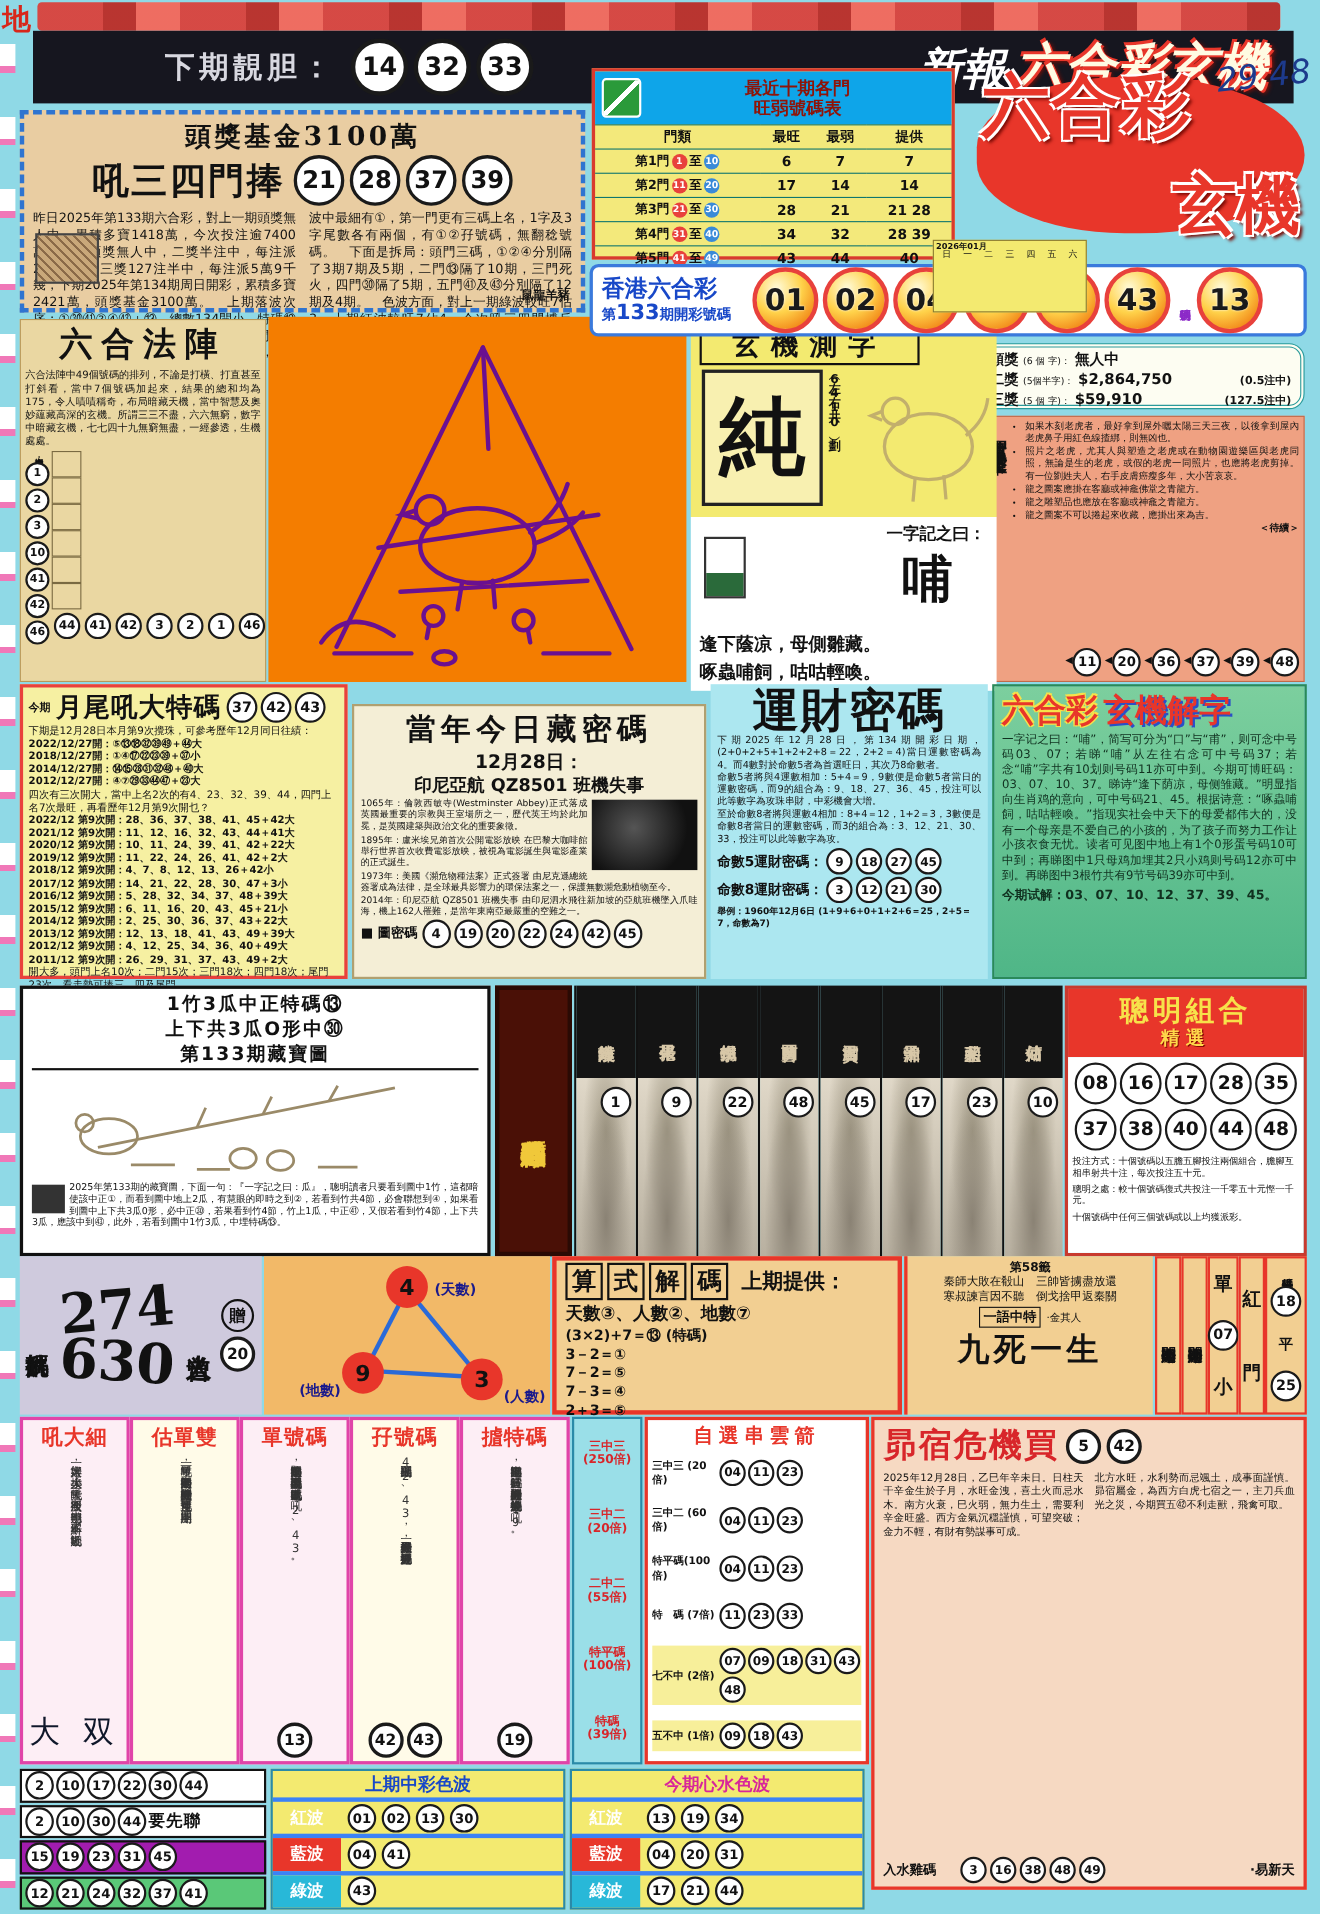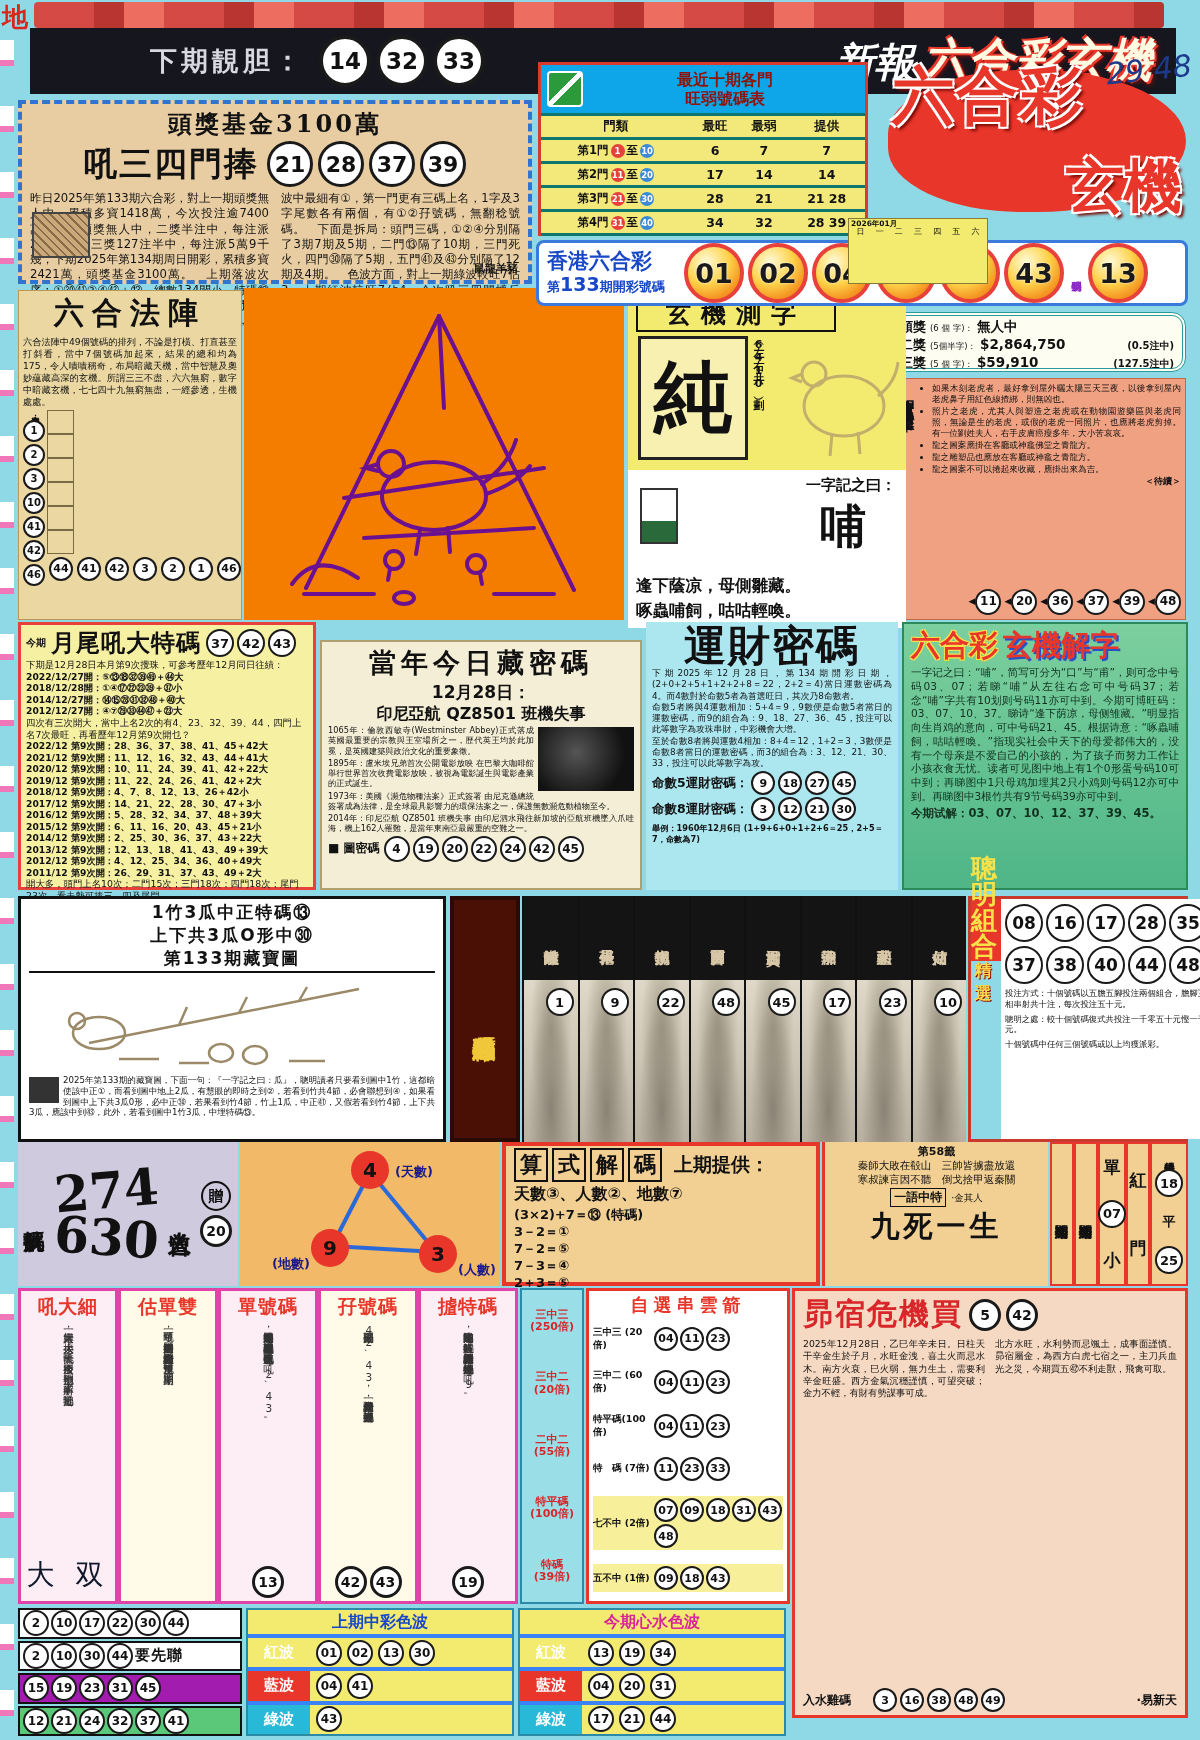--- a/index.html
+++ b/index.html
@@ -42,21 +42,21 @@
   .jk-sig{position:absolute;right:10px;bottom:4px;font-size:11px;font-weight:700;}
   .stampbox{position:absolute;left:10px;top:108px;width:54px;height:42px;border:2px solid #444;
       background:repeating-linear-gradient(45deg,#c9a87a 0 4px,#8a6a48 4px 6px);}
   
   .hotcold{left:538px;top:62px;width:330px;height:174px;background:#f3e97b;border:3px solid #d93a2e;box-sizing:border-box;}
   .hc-head{height:48px;background:#0ea5e9;display:flex;align-items:center;gap:8px;padding:0 6px;}
   .hc-logo{width:32px;height:32px;background:#2a9a3a;border:2px solid #fff;border-radius:4px;flex:none;
       background-image:linear-gradient(135deg,transparent 45%,#fff 45% 55%,transparent 55%);}
   .hc-title{flex:1;text-align:center;color:#8f1408;font-weight:700;font-size:16px;line-height:1.2;}
   .hc-table{width:100%;border-collapse:collapse;font-size:12.5px;font-weight:700;}
-  .hc-table td,.hc-table th{border-top:3px solid #0f766e;text-align:center;padding:1px 0;height:19px;}
+  .hc-table td,.hc-table th{border-top:1px solid #0f766e;text-align:center;padding:1px 0;height:19px;}
   .gatecell{display:flex;align-items:center;gap:2px;justify-content:center;font-size:11.5px;}
   .rb{width:14px;height:14px;border-radius:50%;color:#fff;font-size:8.5px;display:inline-flex;
       align-items:center;justify-content:center;font-weight:700;flex:none;}
   .rb.red{background:#e8413c;} .rb.blu{background:#3a8ad8;}
   
   .logo{left:888px;top:56px;width:300px;height:164px;}
   .blob{position:absolute;left:0;top:14px;width:298px;height:142px;background:#e8362a;border-radius:45% 50% 50% 45%;}
   .lg1{position:absolute;left:4px;top:-2px;font-size:62px;font-weight:800;color:#e8362a;letter-spacing:2px;
       text-shadow:-2px -2px 0 #fff,2px -2px 0 #fff,-2px 2px 0 #fff,2px 2px 0 #fff,4px 4px 3px #7a0a04;}
   .lg2{position:absolute;right:6px;bottom:-6px;font-size:58px;font-weight:800;color:#e8362a;
@@ -168,21 +168,21 @@
   .imcol{flex:1;border-left:2px solid #111;display:flex;flex-direction:column;}
   .imhead{height:84px;background:#141414;display:flex;align-items:center;justify-content:center;}
   .imhead span{writing-mode:vertical-rl;text-orientation:upright;color:#d8c8a8;font-size:15px;font-weight:800;}
   .imbody{flex:1;position:relative;background:
       radial-gradient(ellipse at 50% 80%,#8a8274 0%,transparent 60%),
       radial-gradient(ellipse at 50% 30%,#a09884 0%,transparent 55%),
       linear-gradient(#e0d8c8,#b8b0a0);}
   .imball{position:absolute;top:8px;right:4px;}
   
   .smart{left:968px;top:896px;width:220px;height:246px;border:3px solid #c83a2e;box-sizing:border-box;
-      display:flex;flex-direction:row;}
+      display:flex;flex-direction:column;}
   .sm-head{height:62px;background:#e8362a;display:flex;flex-direction:column;align-items:center;justify-content:center;}
   .sm-title{color:#f7e24a;font-size:26px;font-weight:800;letter-spacing:4px;line-height:1;}
   .sm-sub{color:#ffd84a;font-size:17px;font-weight:800;letter-spacing:6px;text-shadow:1px 1px 0 #8a0a04;text-align:center;}
   .sm-body{flex:1;background:#fff;padding:5px 4px;display:flex;flex-direction:column;gap:4px;}
   .sm-row{display:flex;gap:3px;justify-content:center;}
   .sm-note{font-size:8.4px;line-height:1.28;}
   
   .plan{left:18px;top:1142px;width:220px;height:144px;background:#cfcadd;display:flex;align-items:center;
       box-sizing:border-box;padding:2px;}
   .plan-title{writing-mode:vertical-rl;text-orientation:upright;font-size:21px;font-weight:800;flex:none;}
@@ -623,21 +623,21 @@
 
       <span class="b b24">37</span>
           <span class="b b24">42</span>
           <span class="b b24">43</span>
         </div>
     </div>
     <div class="me-mid">下期是12月28日本月第9次攪珠，可參考歷年12月同日往績：</div>
     <div>
 
     <div class="me-line">2022/12/27開：⑤⑬⑱㉜㊴㊾＋㊹大</div>
-        <div class="me-line">2018/12/28開：①④⑰㉒㉓㊴＋㊲小</div>
+        <div class="me-line">2018/12/27開：①④⑰㉒㉓㊴＋㊲小</div>
         <div class="me-line">2014/12/27開：⑭⑮㉘㉛㉜㊽＋㊵大</div>
         <div class="me-line">2012/12/27開：④⑦㉙㉝㊹㊼＋㉓大</div>
       </div>
     <div class="me-mid">四次有三次開大，當中上名2次的有4、23、32、39、44，四門上名7次最旺，再看歷年12月第9次開乜？</div>
     <div>
 
     <div class="me-line">2022/12 第9次開：28、36、37、38、41、45＋42大</div>
         <div class="me-line">2021/12 第9次開：11、12、16、32、43、44＋41大</div>
         <div class="me-line">2020/12 第9次開：10、11、24、39、41、42＋22大</div>
         <div class="me-line">2019/12 第9次開：11、22、24、26、41、42＋2大</div>

